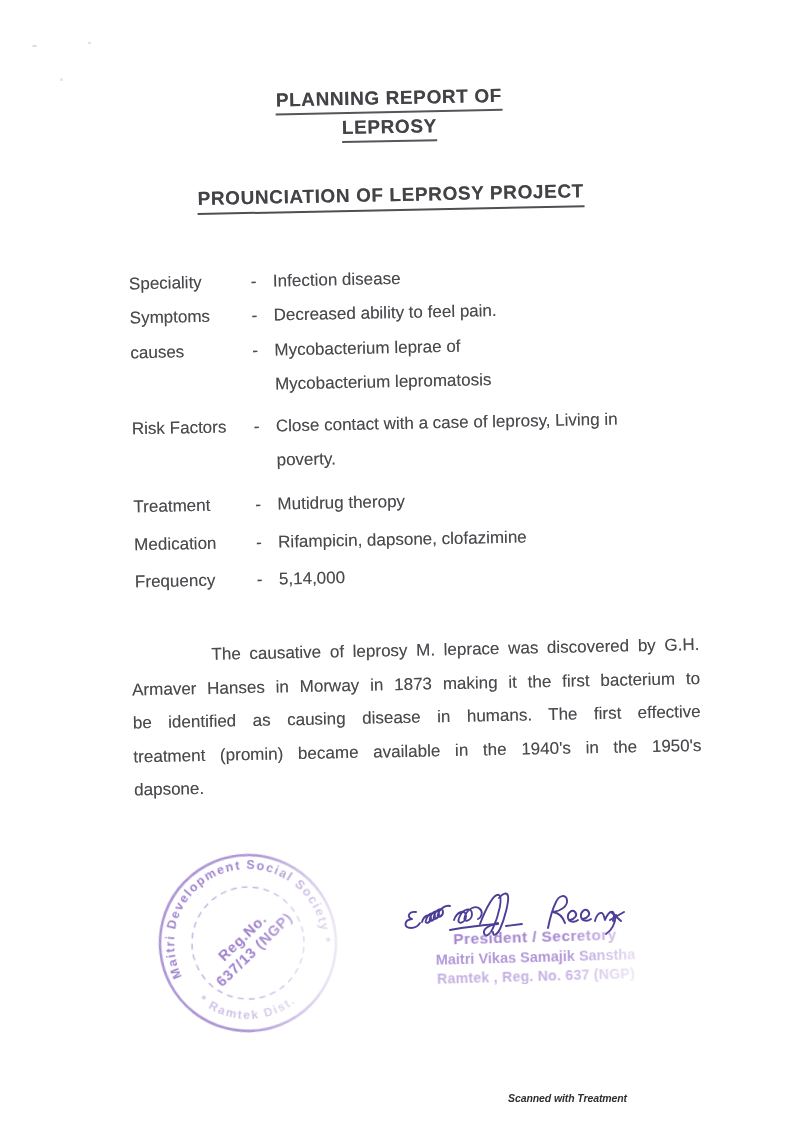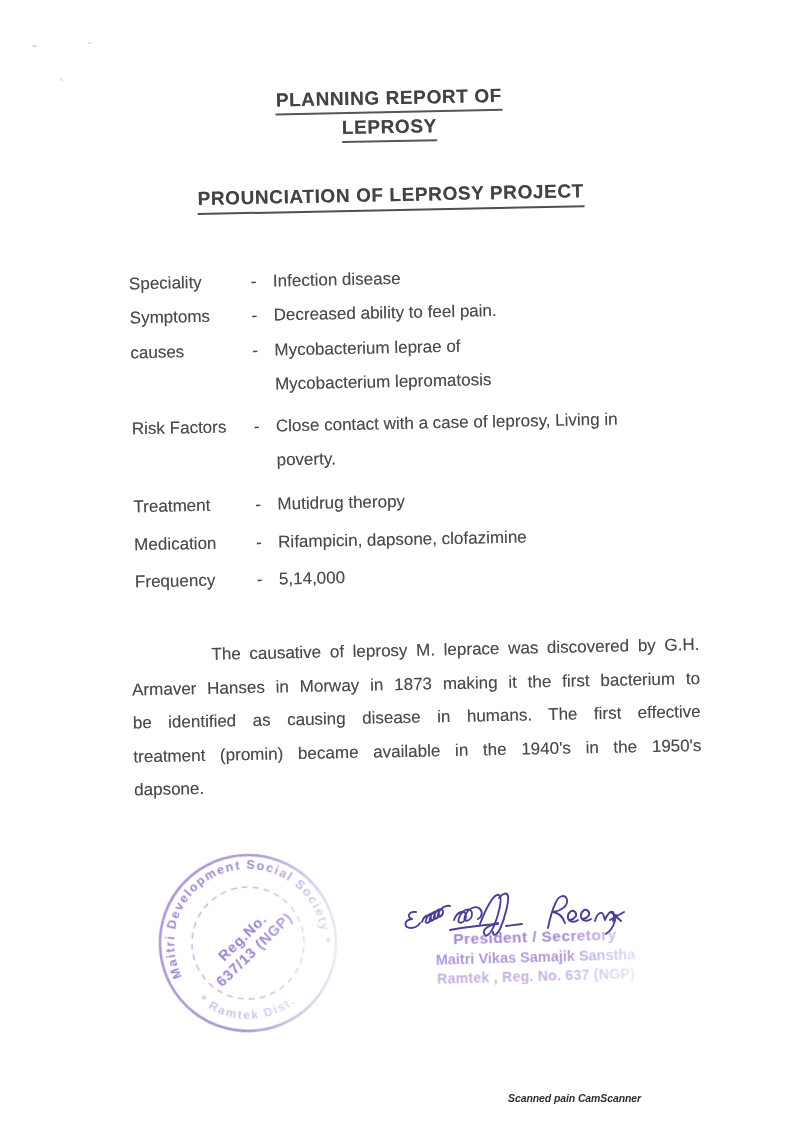--- a/index.html
+++ b/index.html
@@ -200,14 +200,14 @@
       </g>
     </svg>
   </div>
 
   <div class="sig-stamp-text">
     <div class="sig-line1">President / Secretory</div>
     <div class="sig-line2">Maitri Vikas Samajik Sanstha</div>
     <div class="sig-line3">Ramtek , Reg. No. 637 (NGP)</div>
   </div>
 
-  <div class="scan-footer">Scanned pain CamScanner</div>
+  <div class="scan-footer">Scanned with Treatment</div>
 </div>
 
 </body></html>

